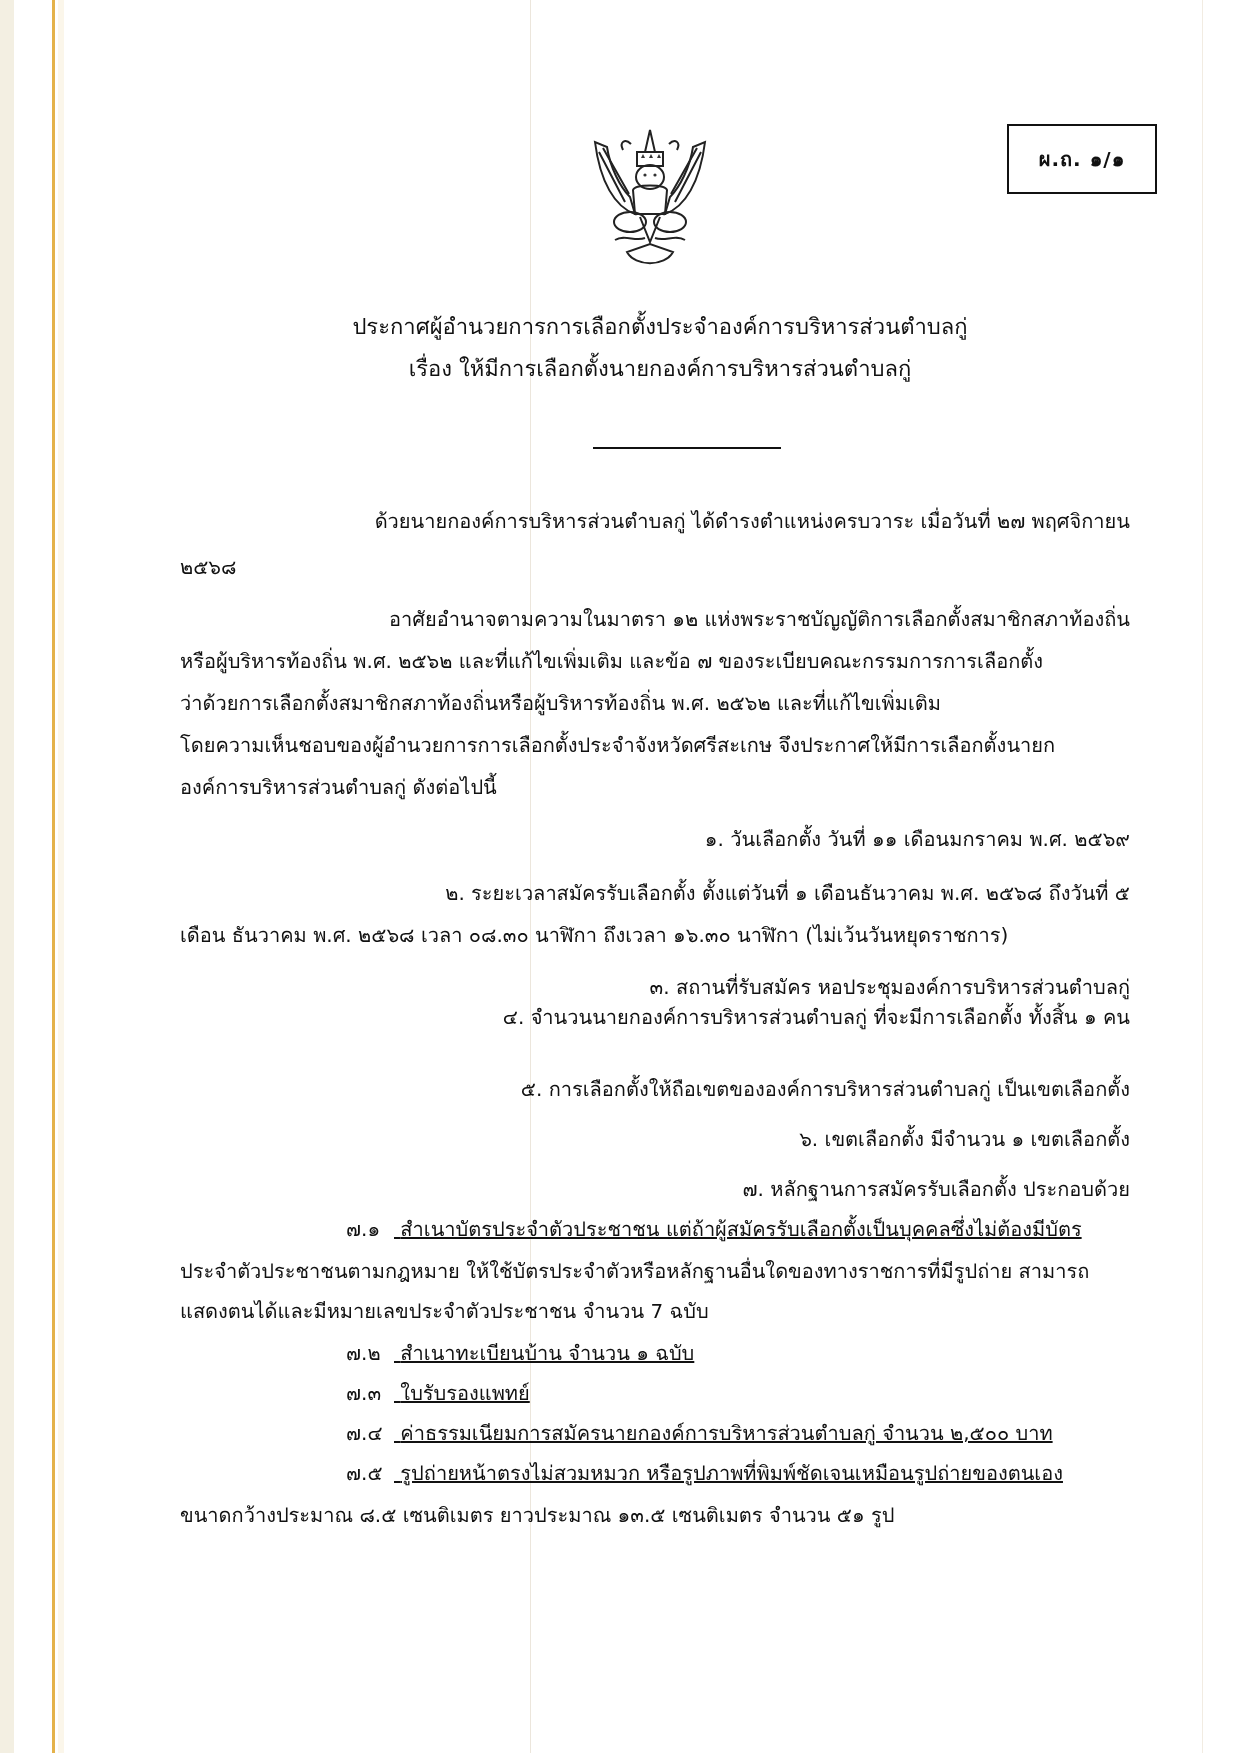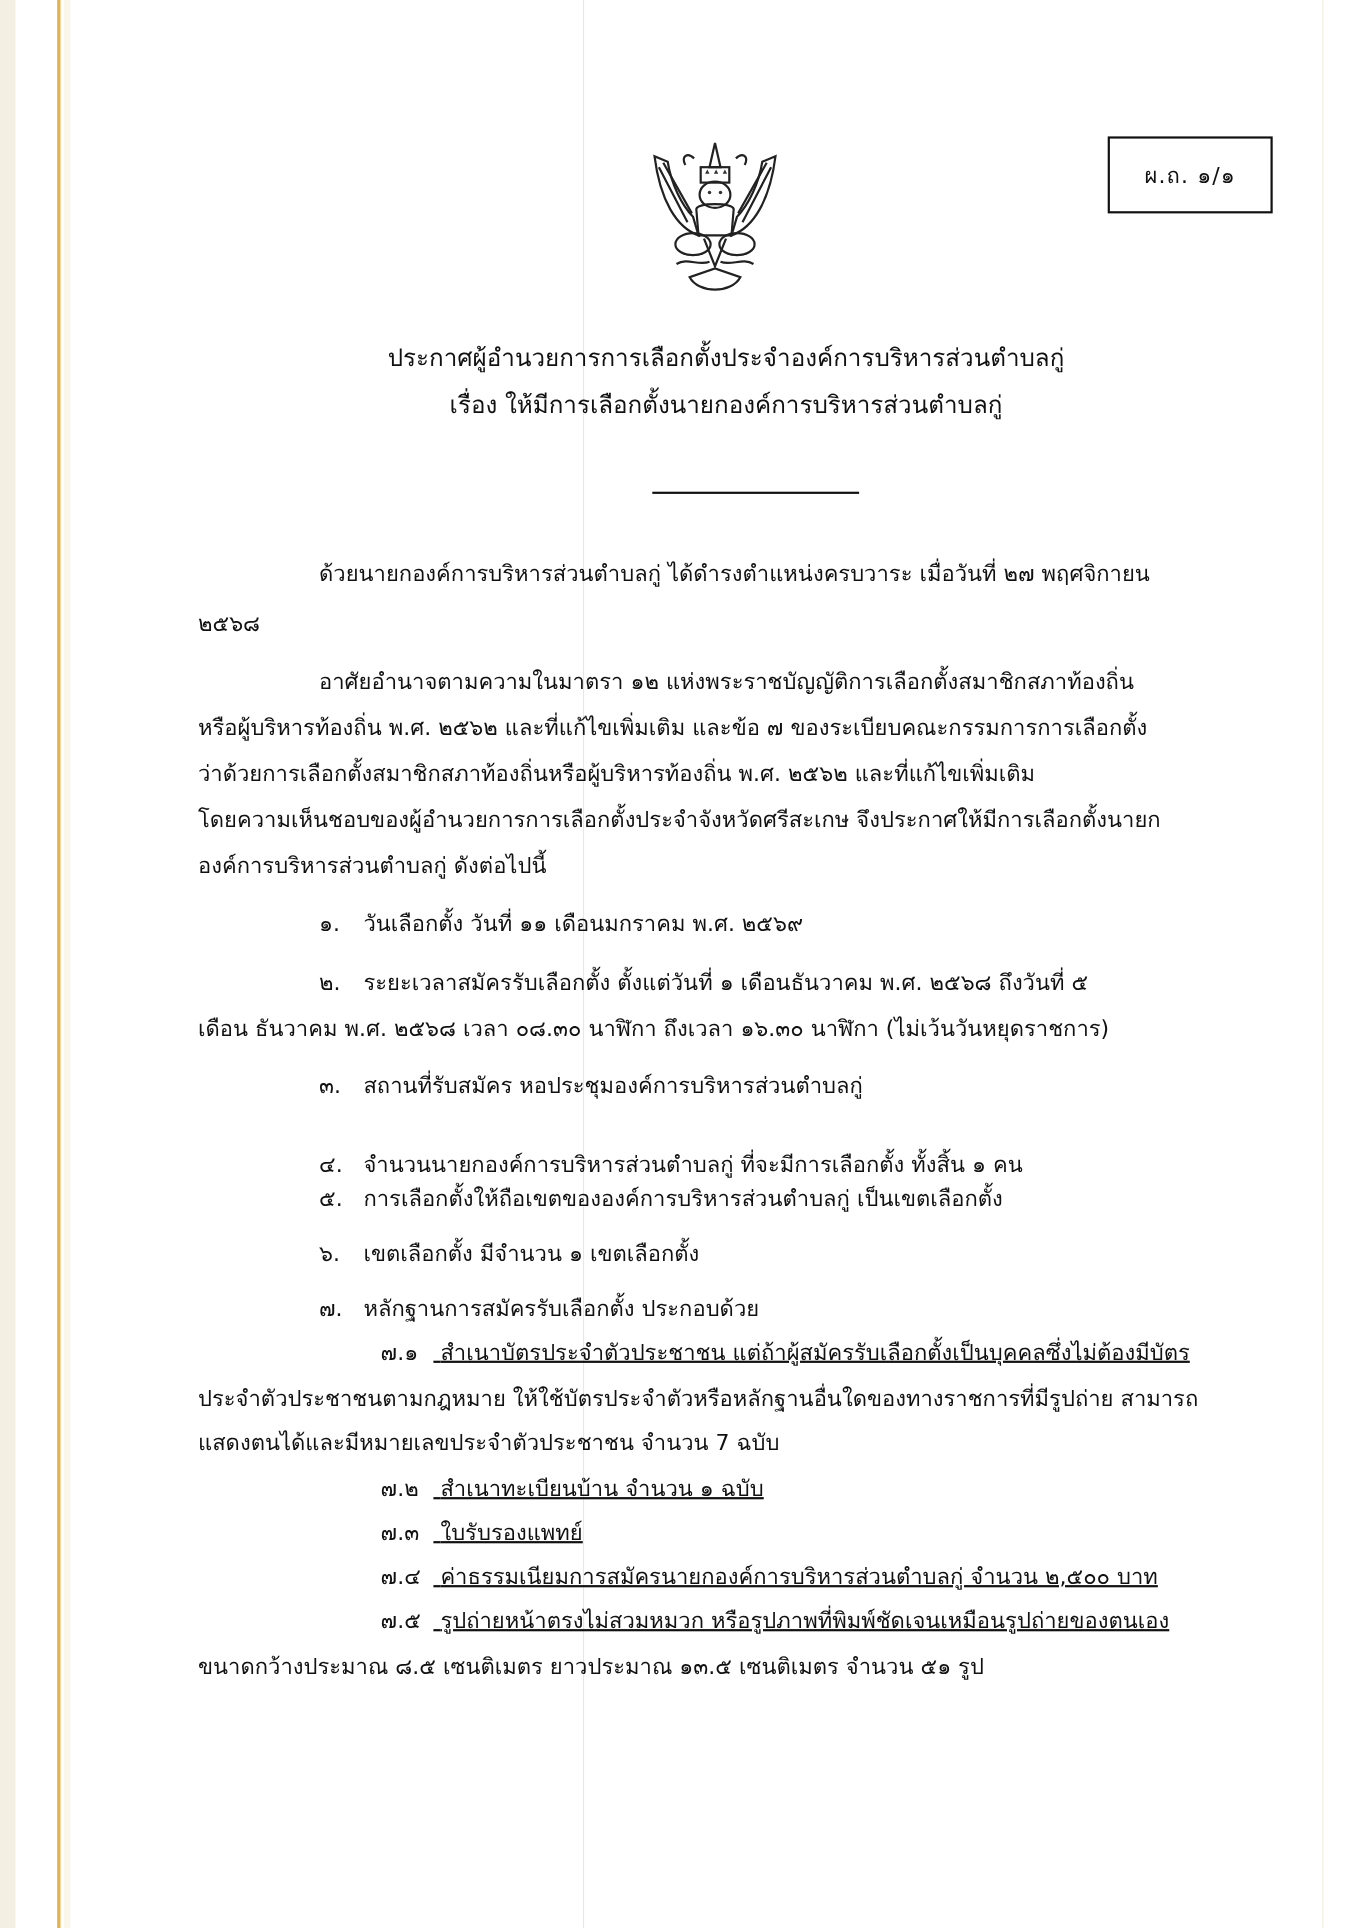--- a/index.html
+++ b/index.html
@@ -12,31 +12,31 @@
   .edge-band { position: absolute; left: 0; top: 0; width: 14px; height: 1753px; background: #f3efe2; }
   .edge-line { position: absolute; left: 52px; top: 0; width: 3px; height: 1753px; background: #e4b24a; }
   .edge-line2 { position: absolute; left: 58px; top: 0; width: 6px; height: 1753px; background: #fbf6ea; }
   .fold1 { position: absolute; left: 530px; top: 0; width: 1px; height: 1753px; background: #ece6dc; }
   .fold2 { position: absolute; left: 1202px; top: 0; width: 1px; height: 1753px; background: #f2ece2; }
 
   .form-code-box {
     position: absolute; left: 1007px; top: 124px; width: 150px; height: 70px;
     border: 2px solid #111; box-sizing: border-box;
     display: flex; align-items: center; justify-content: center;
-    font-size: 20px; font-weight: normal; letter-spacing: 1px;
+    font-size: 20px; font-weight: bold; letter-spacing: 1px;
   }
   .garuda { position: absolute; left: 585px; top: 122px; width: 130px; height: 150px; }
 
   .title-block { position: absolute; left: 200px; top: 306px; width: 920px; text-align: center; }
   .title-line { font-size: 22px; font-weight: normal; line-height: 42px; white-space: nowrap; }
   .title-rule { position: absolute; left: 593px; top: 447px; width: 188px; height: 2px; background: #111; }
 
   .body { position: absolute; left: 180px; top: 500px; width: 950px; font-size: 20px; }
   .p { position: absolute; left: 0; width: 950px; line-height: 42px; white-space: nowrap; }
-  .ind1 { padding-left: 110px; box-sizing: border-box; }
+  .ind1 { padding-left: 110px; box-sizing: border-box; text-align: right; }
   .ind2 { padding-left: 166px; box-sizing: border-box; text-decoration: underline; }
   .num { display: inline-block; min-width: 34px; }
   .num2 { display: inline-block; min-width: 48px; }
 </style>
 </head>
 <body>
 
 <div class="edge-band"></div>
 <div class="edge-line"></div>
 <div class="edge-line2"></div>
@@ -94,21 +94,21 @@
   <div class="p ind1" style="top:372px">
     <span class="num">๒.</span>
     <span>ระยะเวลาสมัครรับเลือกตั้ง ตั้งแต่วันที่ ๑ เดือนธันวาคม พ.ศ. ๒๕๖๘ ถึงวันที่ ๕</span>
   </div>
   <div class="p" style="top:414px">เดือน ธันวาคม พ.ศ. ๒๕๖๘ เวลา ๐๘.๓๐ นาฬิกา ถึงเวลา ๑๖.๓๐ นาฬิกา (ไม่เว้นวันหยุดราชการ)</div>
 
   <div class="p ind1" style="top:466px">
     <span class="num">๓.</span>
     <span>สถานที่รับสมัคร หอประชุมองค์การบริหารส่วนตำบลกู่</span>
   </div>
-  <div class="p ind1" style="top:537px">
+  <div class="p ind1" style="top:496px">
     <span class="num">๔.</span>
     <span>จำนวนนายกองค์การบริหารส่วนตำบลกู่ ที่จะมีการเลือกตั้ง ทั้งสิ้น ๑ คน</span>
   </div>
   <div class="p ind1" style="top:568px">
     <span class="num">๕.</span>
     <span>การเลือกตั้งให้ถือเขตขององค์การบริหารส่วนตำบลกู่ เป็นเขตเลือกตั้ง</span>
   </div>
   <div class="p ind1" style="top:618px">
     <span class="num">๖.</span>
     <span>เขตเลือกตั้ง มีจำนวน ๑ เขตเลือกตั้ง</span>

